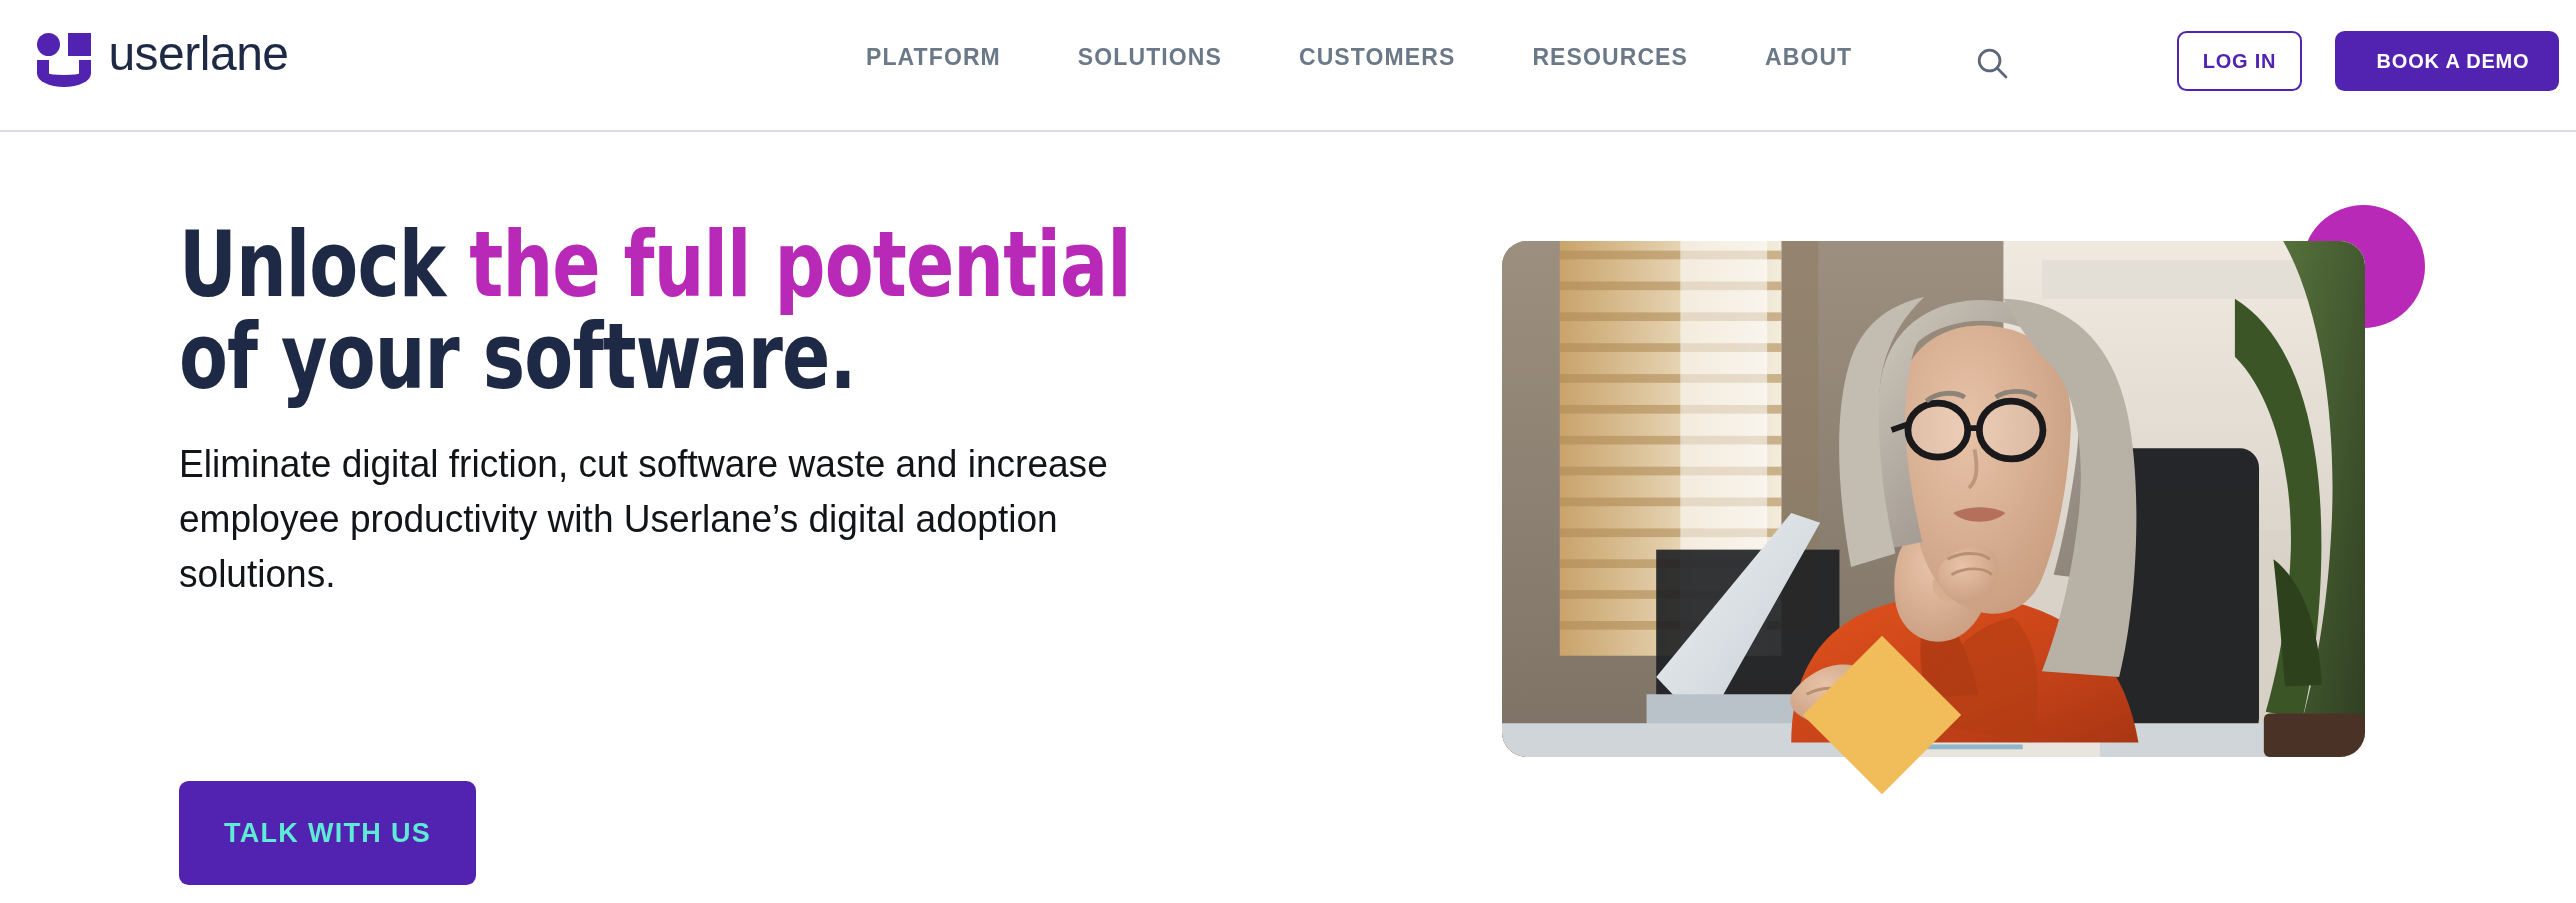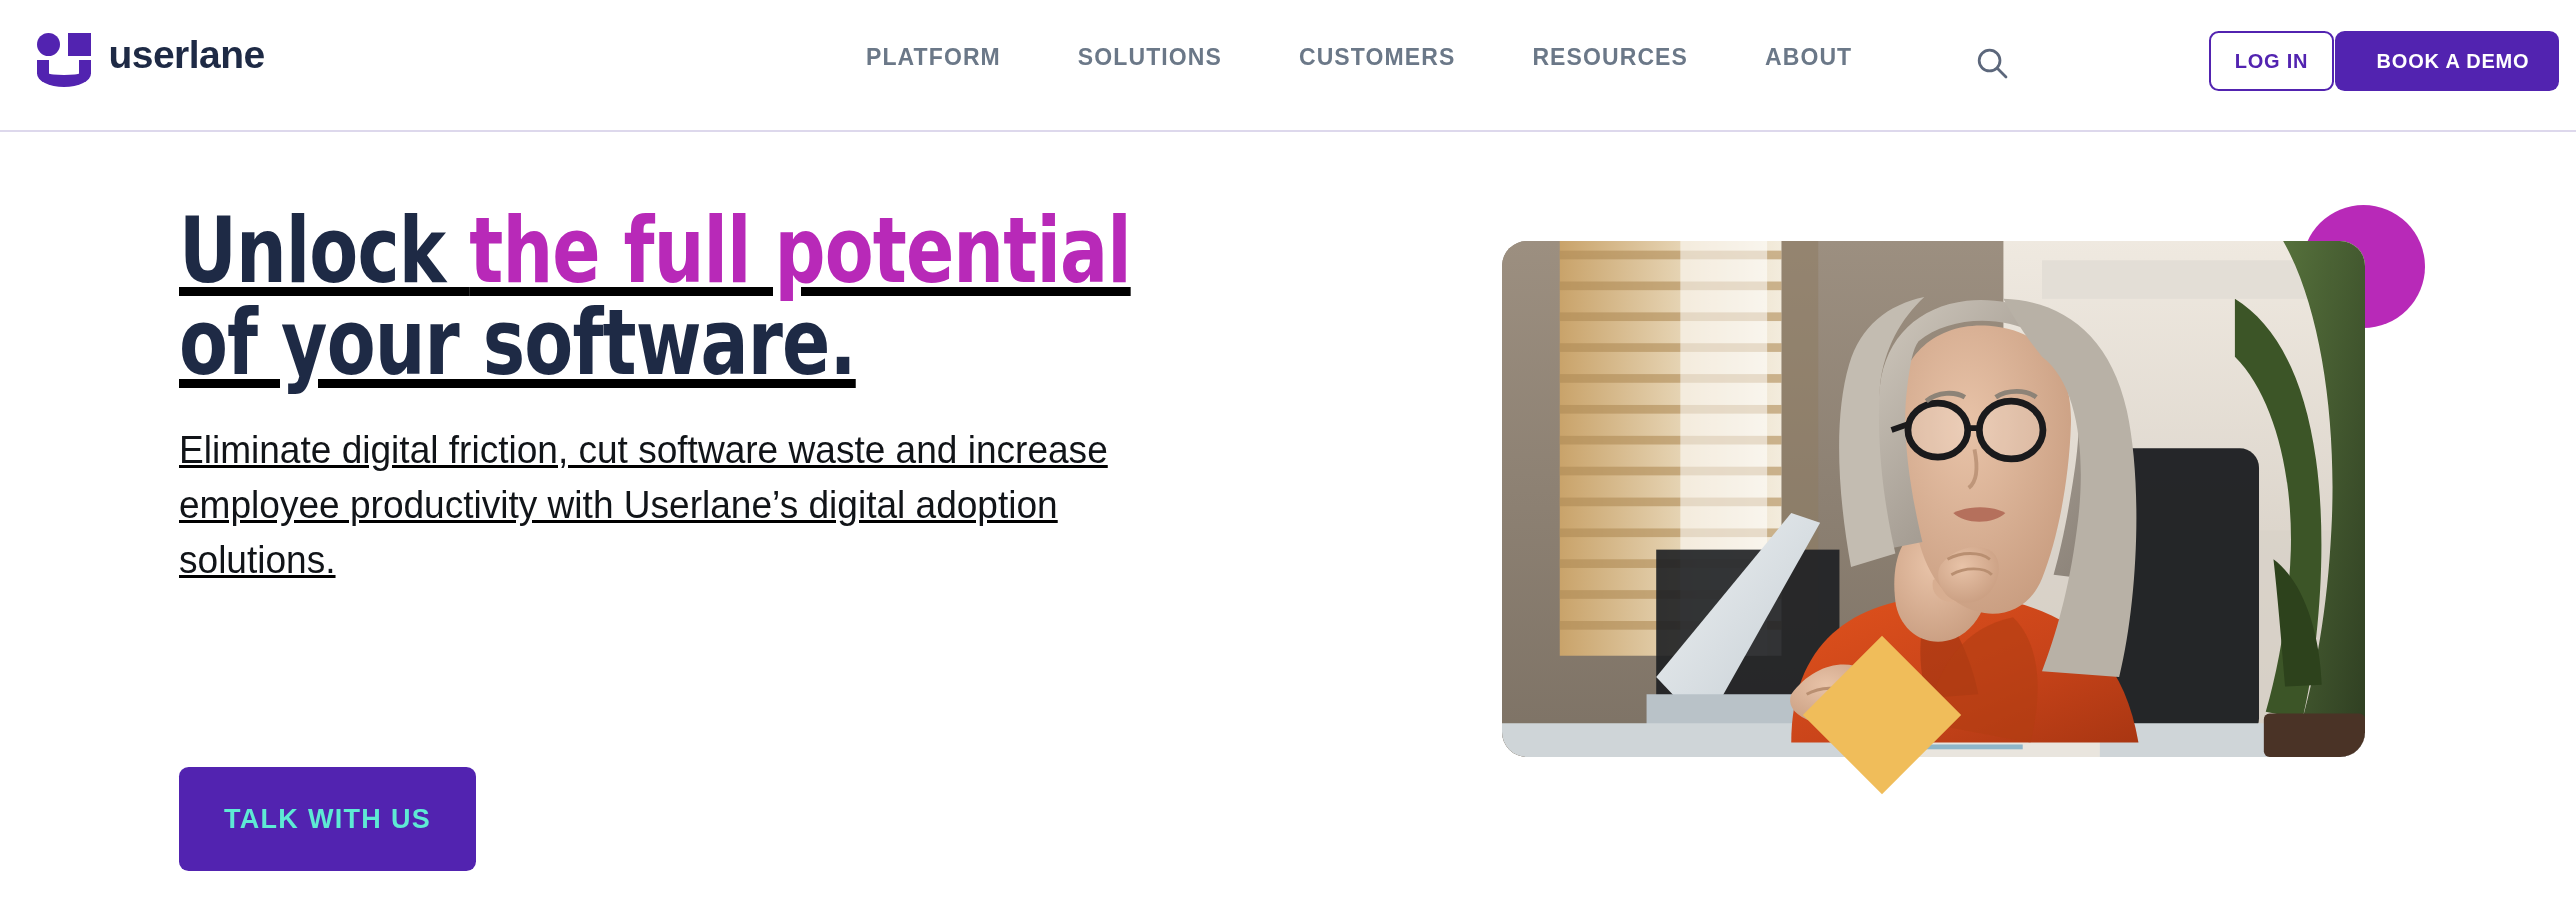--- a/index.html
+++ b/index.html
@@ -60,22 +60,22 @@
   .logo-smile {
     position: absolute;
     left: 0px; top: 33px;
     width: 54px; height: 27px;
     border: 12.5px solid #5223b0;
     border-top: none;
     border-bottom-left-radius: 54px 27px;
     border-bottom-right-radius: 54px 27px;
   }
   .logo-word {
-    font-size: 39px;
-    font-weight: 700;
+    font-size: 48px;
+    font-weight: 400;
     color: #1e2a45;
     letter-spacing: -0.5px;
     line-height: 1;
     white-space: nowrap;
   }
 
   .nav {
     position: absolute;
     left: 826px;
     top: 44px;
@@ -125,21 +125,20 @@
     color: #5223b0;
     font-size: 20px;
     font-weight: bold;
     letter-spacing: 0.8px;
     text-transform: uppercase;
     display: flex;
     align-items: center;
     justify-content: center;
     cursor: pointer;
     font-family: "Liberation Sans", sans-serif;
-    margin-left: 32px;
   }
 
   .btn-demo {
     position: absolute;
     left: 2335px;
     top: 31px;
     width: 224px;
     height: 60px;
     border: none;
     border-radius: 9.6px;
@@ -161,23 +160,22 @@
   .hero {
     position: absolute;
     top: 132px; left: 0;
     width: 2576px;
     height: 771px;
   }
 
   .hero-copy {
     position: absolute;
     left: 179px;
-    top: 73px;
+    top: 87px;
     width: 1061px;
-    text-decoration: underline;
   }
 
   .headline {
     font-family: "Liberation Sans Narrow", "DejaVu Sans Condensed", "Liberation Sans", sans-serif;
     font-size: 90px;
     font-weight: bold;
     line-height: 1.02;
     letter-spacing: -1px;
     color: #1e2a45;
     margin: 0;

